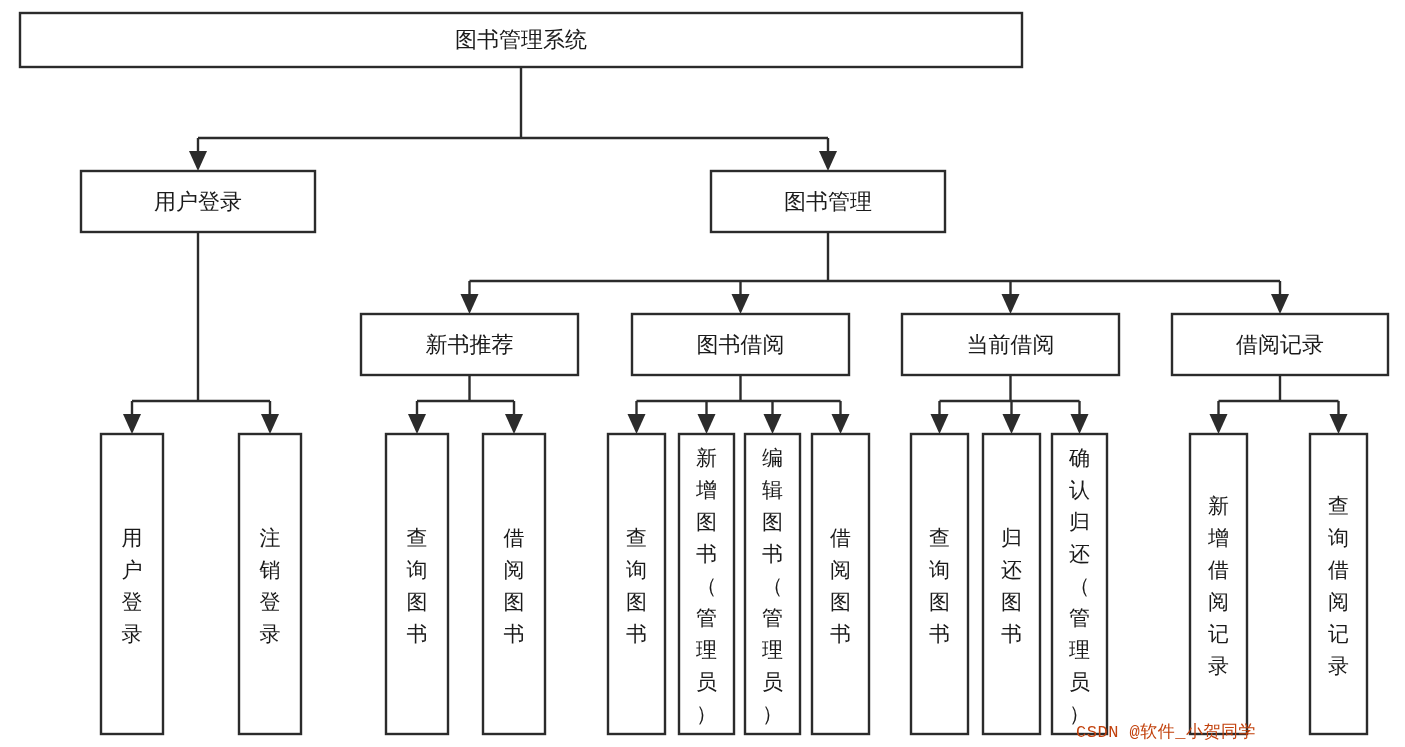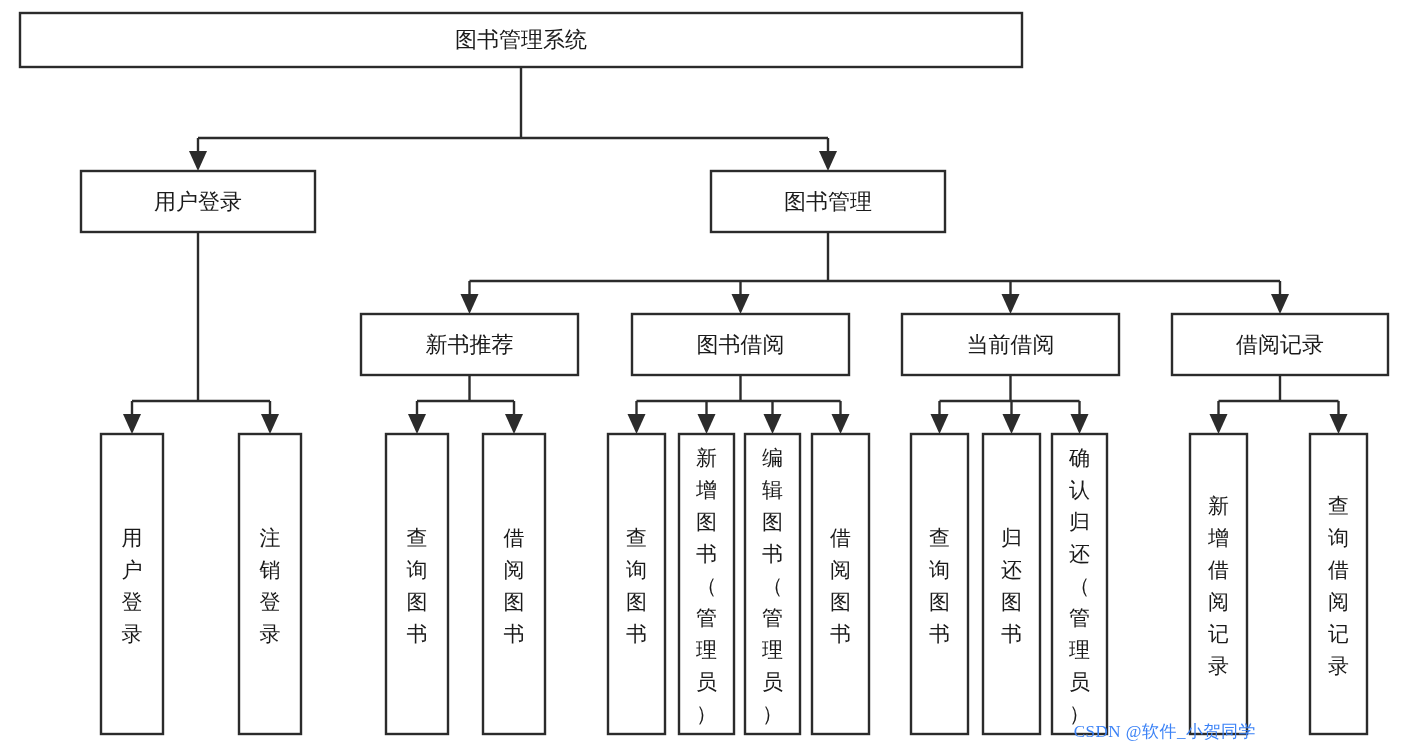--- a/index.html
+++ b/index.html
@@ -52,23 +52,23 @@
   .node-label-v {
     font-family: "DejaVu Sans", "Liberation Sans", sans-serif;
     font-size: 21px;
     fill: #1a1a1a;
     text-anchor: middle;
   }
   .watermark-text {
     position: absolute;
     right: 8px;
     bottom: 4px;
-    font-family: Liberation Serif, serif;
+    font-family: Liberation Mono, monospace;
     font-size: 17px;
-    color: #3b82f6;
+    color: #c2410c;
     letter-spacing: 0.5px;
     white-space: nowrap;
     user-select: none;
   }
 </style>
 </head>
 <body>
 
 <div id="diagram-root">
   <svg class="flow-canvas" id="flow-canvas" viewBox="0 0 1405 747">

